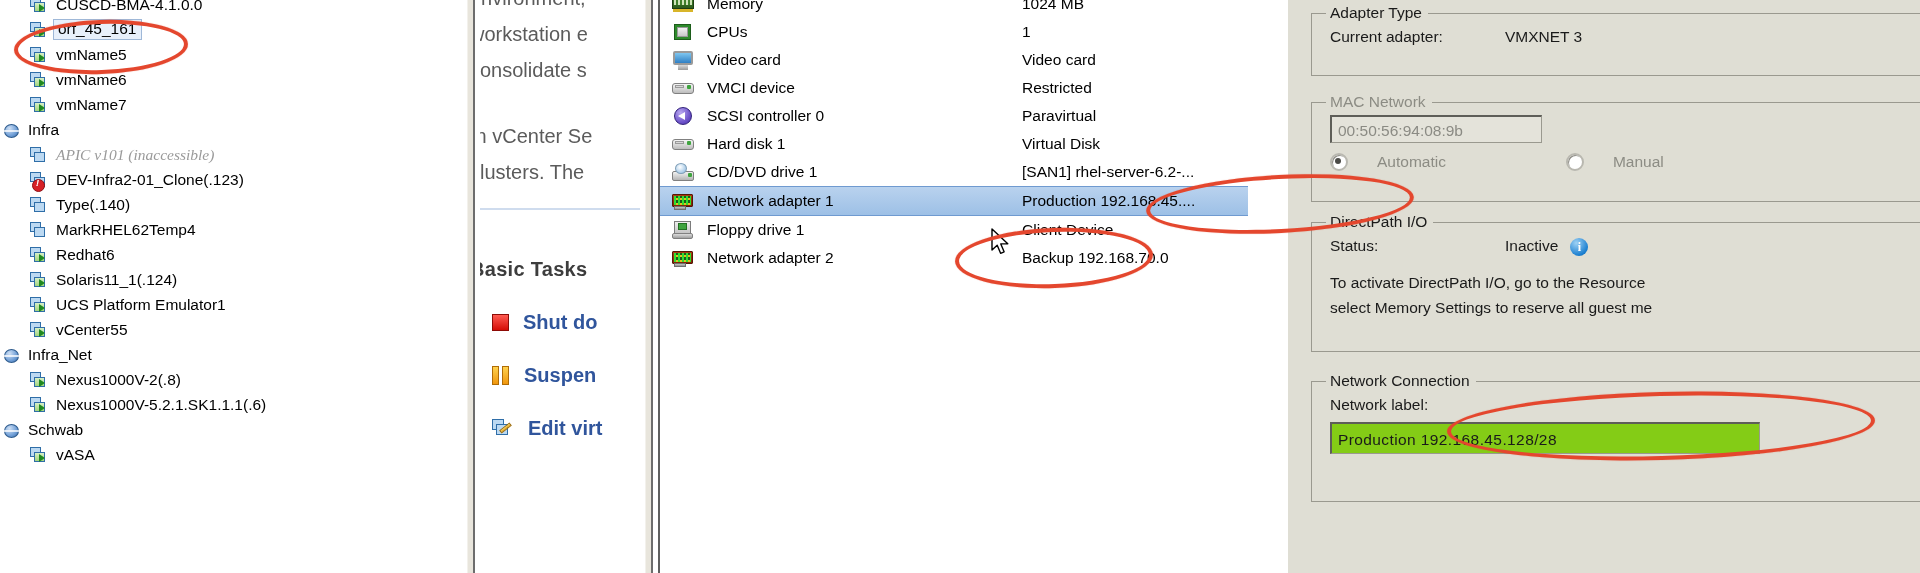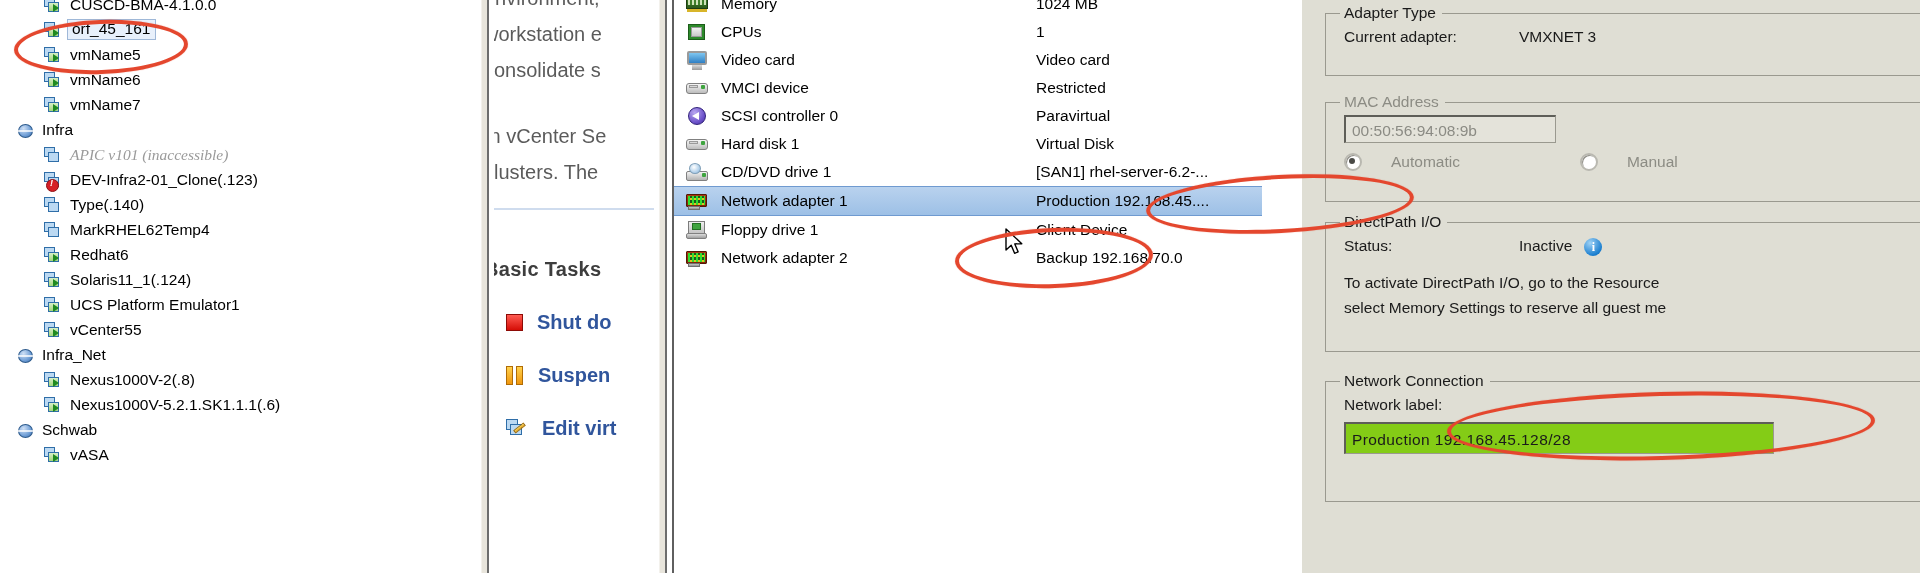--- a/index.html
+++ b/index.html
@@ -4,21 +4,21 @@
 <style>
   html,body{margin:0;padding:0;}
   body{
     width:1920px;height:573px;overflow:hidden;
     background:#ffffff;
     font-family:"Liberation Sans", sans-serif;
     font-size:15px;
     color:#000;
     position:relative;
   }
-  .root{position:absolute;inset:0;display:flex;margin-left:14px;}
+  .root{position:absolute;inset:0;display:flex;}
 
   
   .tree-pane{
     width:462px;height:573px;background:#ffffff;position:relative;
     overflow:hidden;flex:0 0 auto;
   }
   .tree-list{position:absolute;left:0;top:-8px;width:462px;}
   .tree-row{
     height:25px;display:flex;align-items:center;
     padding-left:6px;white-space:nowrap;
@@ -434,21 +434,21 @@
 
       <fieldset class="grp" style="top:4px;height:70px;">
         <legend>Adapter Type</legend>
         <div class="fld-row">
           <span class="fld-label">Current adapter:</span>
           <span class="fld-value">VMXNET 3</span>
         </div>
       </fieldset>
 
       <fieldset class="grp muted" style="top:93px;height:107px;">
-        <legend>MAC Address</legend>
+        <legend>MAC Network</legend>
         <div style="padding:4px 0 0 18px;">
           <div class="txtbox" style="width:212px;height:28px;line-height:23px;">00:50:56:94:08:9b</div>
         </div>
         <div class="radio-row">
           <label class="radio checked">
             <span class="bullet"></span>
             <span class="rl">Automatic</span>
           </label>
           <label class="radio">
             <span class="bullet"></span>

